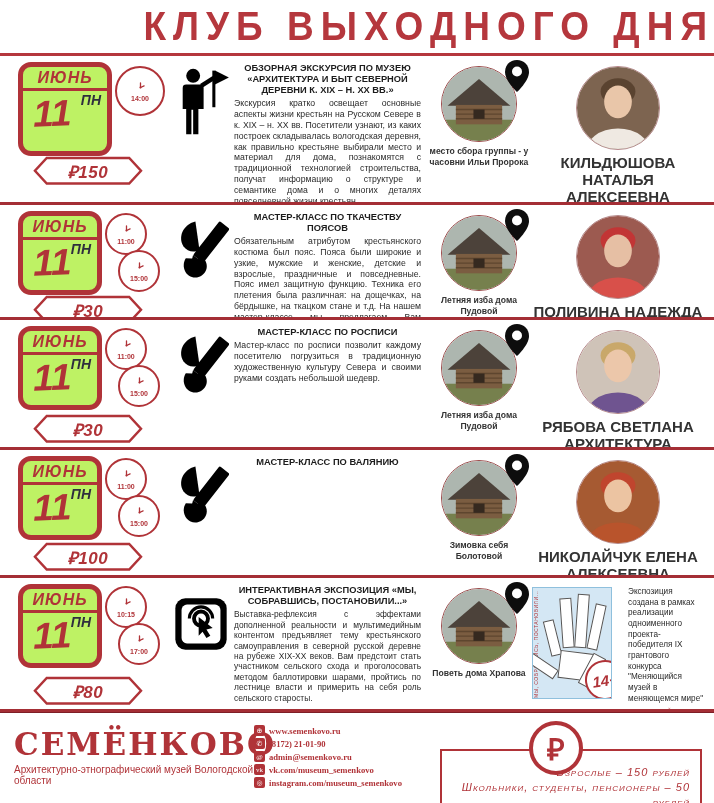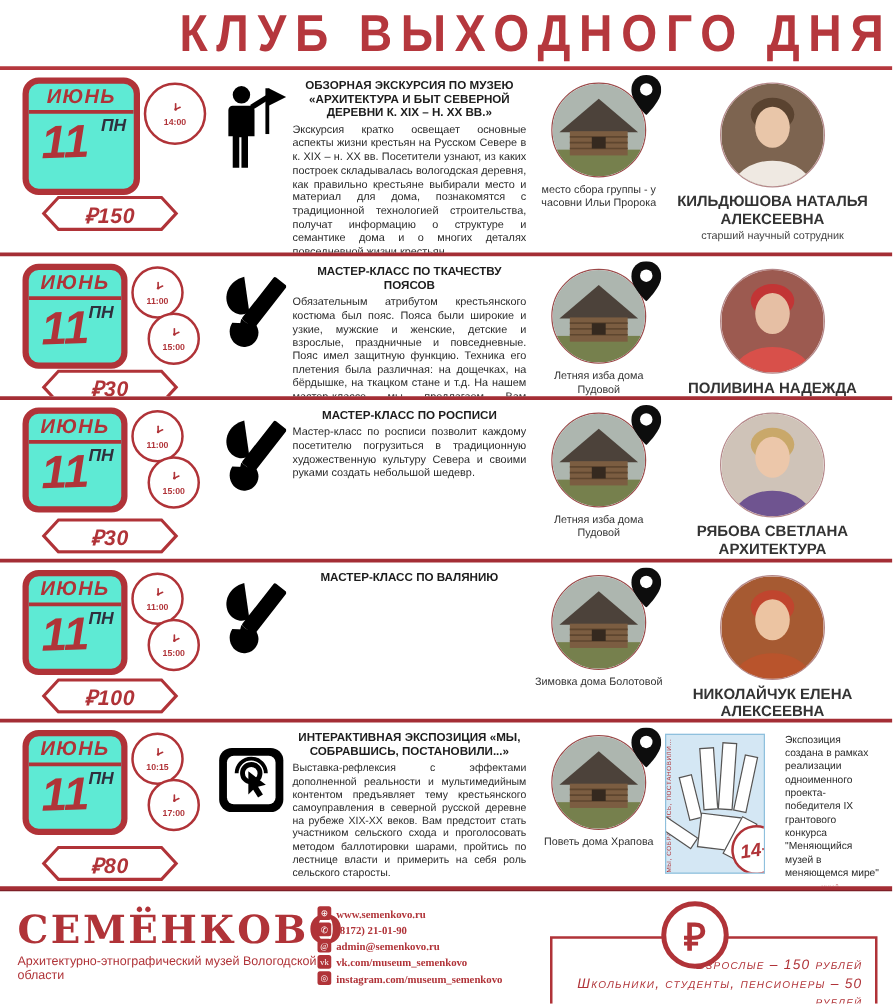--- a/index.html
+++ b/index.html
@@ -13,21 +13,21 @@
   
   .event-row { display:flex; border-bottom:3px solid #a42e35; padding:6px 10px 0 18px; overflow:hidden; }
   .event-row:nth-of-type(1){ height:149px; }
   .event-row:nth-of-type(2){ height:115px; }
   .event-row:nth-of-type(3){ height:130px; }
   .event-row:nth-of-type(4){ height:128px; }
   .event-row:nth-of-type(5){ height:134px; }
 
   .meta-col { width:152px; flex:none; display:flex; flex-direction:column; height:100%; }
   .meta-top { display:flex; gap:3px; }
-  .calendar { width:84px; height:84px; flex:none; border:5px solid #b03338; border-radius:13px; background:#5eead4; overflow:hidden; }
+  .calendar { width:84px; height:84px; flex:none; border:5px solid #b03338; border-radius:13px; background:#bef264; overflow:hidden; }
   .event-row:nth-of-type(1) .calendar { width:94px; height:94px; }
   .cal-month { height:24px; border-bottom:3px solid #b03338; color:#b03338; font-weight:bold; font-size:16px; text-align:center; letter-spacing:1px; line-height:22px; font-style:italic; }
   .cal-body { position:relative; height:calc(100% - 27px); }
   .cal-weekday { position:absolute; top:1px; right:6px; color:#2f2f3d; font-size:14px; font-weight:bold; font-style:italic; }
   .cal-day { position:absolute; left:10px; top:4px; color:#b03338; font-size:37px; font-weight:bold; font-style:italic; line-height:1; transform:rotate(-2deg); }
 
   .clocks { width:58px; position:relative; }
   .clock { width:42px; height:42px; border:2.5px solid #b03338; border-radius:50%; background:#fff; display:flex; flex-direction:column; align-items:center; justify-content:center; margin-top:2px; }
   .clocks.single .clock { width:50px; height:50px; margin-top:4px; }
   .clock-2 { margin-top:-5px; margin-left:13px; }
@@ -49,26 +49,26 @@
   .event-title { font-size:9.3px; font-weight:bold; color:#1c1c1c; text-align:center; line-height:1.2; margin-bottom:2px; }
   .event-desc { font-size:8.7px; color:#2a2a2a; text-align:justify; line-height:1.24; }
   .event-row:nth-of-type(5) .event-desc { font-size:8.4px; }
 
   .place-col { width:106px; flex:none; text-align:center; padding-top:4px; }
   .photo-wrap { position:relative; width:76px; margin:0 auto; }
   .place-photo { width:76px; height:76px; border-radius:50%; border:1.5px solid #9c4a4a; overflow:hidden; }
   .place-photo svg { width:100%; height:100%; display:block; }
   .pin { position:absolute; top:-6px; right:-12px; width:24px; height:32px; }
   .pin svg { width:100%; height:100%; }
-  .place-caption { margin-top:4px; font-size:8.6px; font-weight:normal; color:#333; line-height:1.25; }
+  .place-caption { margin-top:4px; font-size:8.6px; font-weight:bold; color:#333; line-height:1.25; }
 
   .person-col { flex:1; text-align:center; padding-top:4px; }
   .person-photo { width:84px; height:84px; border-radius:50%; border:1.5px solid #b5888a; overflow:hidden; margin:0 auto; }
   .person-photo svg { width:100%; height:100%; display:block; }
-  .person-name { margin-top:4px; font-size:12px; font-weight:bold; color:#333; }
+  .person-name { margin-top:4px; font-size:15px; font-weight:bold; color:#333; }
   .person-role { font-size:8.7px; color:#444; margin-top:1px; }
 
   
   .expo-col { flex:1; display:flex; gap:8px; padding-top:3px; }
   .expo-poster-wrap { position:relative; width:88px; flex:none; }
   .expo-poster { width:80px; height:112px; background:#d4e7f4; border:1px solid #8fc0dd; position:relative; overflow:hidden; }
   .expo-side-text { position:absolute; left:0px; top:2px; writing-mode:vertical-rl; transform:rotate(180deg); font-size:5px; color:#b03338; letter-spacing:0.5px; height:108px; overflow:hidden; }
   .fg { position:absolute; background:#fff; border:1px solid #555; }
   .fg1 { left:14px; top:32px; width:11px; height:36px; transform:rotate(-14deg); }
   .fg2 { left:28px; top:10px; width:12px; height:50px; transform:rotate(-4deg); }
@@ -441,21 +441,21 @@
                 <rect x="34" y="46" width="12" height="10" fill="#35291f"></rect>
               </svg>
             </div>
         <span class="pin">
           <svg viewBox="0 0 24 32">
                 <path d="M12 0 C5 0 0 5 0 12 C0 21 12 32 12 32 C12 32 24 21 24 12 C24 5 19 0 12 0 Z" fill="#0d0d0d"></path>
                 <circle cx="12" cy="11.5" r="5" fill="#fff"></circle>
               </svg>
         </span>
       </div>
-      <div class="place-caption">Зимовка дома Болотовой</div>
+      <div class="place-caption">Зимовка себя Болотовой</div>
     </div>
     <div class="person-col">
       <div class="person-photo">
             <svg viewBox="0 0 80 80">
               <rect width="80" height="80" fill="#a65a32"></rect>
               <ellipse cx="40" cy="84" rx="32" ry="24" fill="#b9542c"></ellipse>
               <ellipse cx="40" cy="24" rx="17" ry="13" fill="#c0452e"></ellipse>
               <ellipse cx="40" cy="34" rx="13.5" ry="16" fill="#ecc4a2"></ellipse>
             </svg>
           </div>

